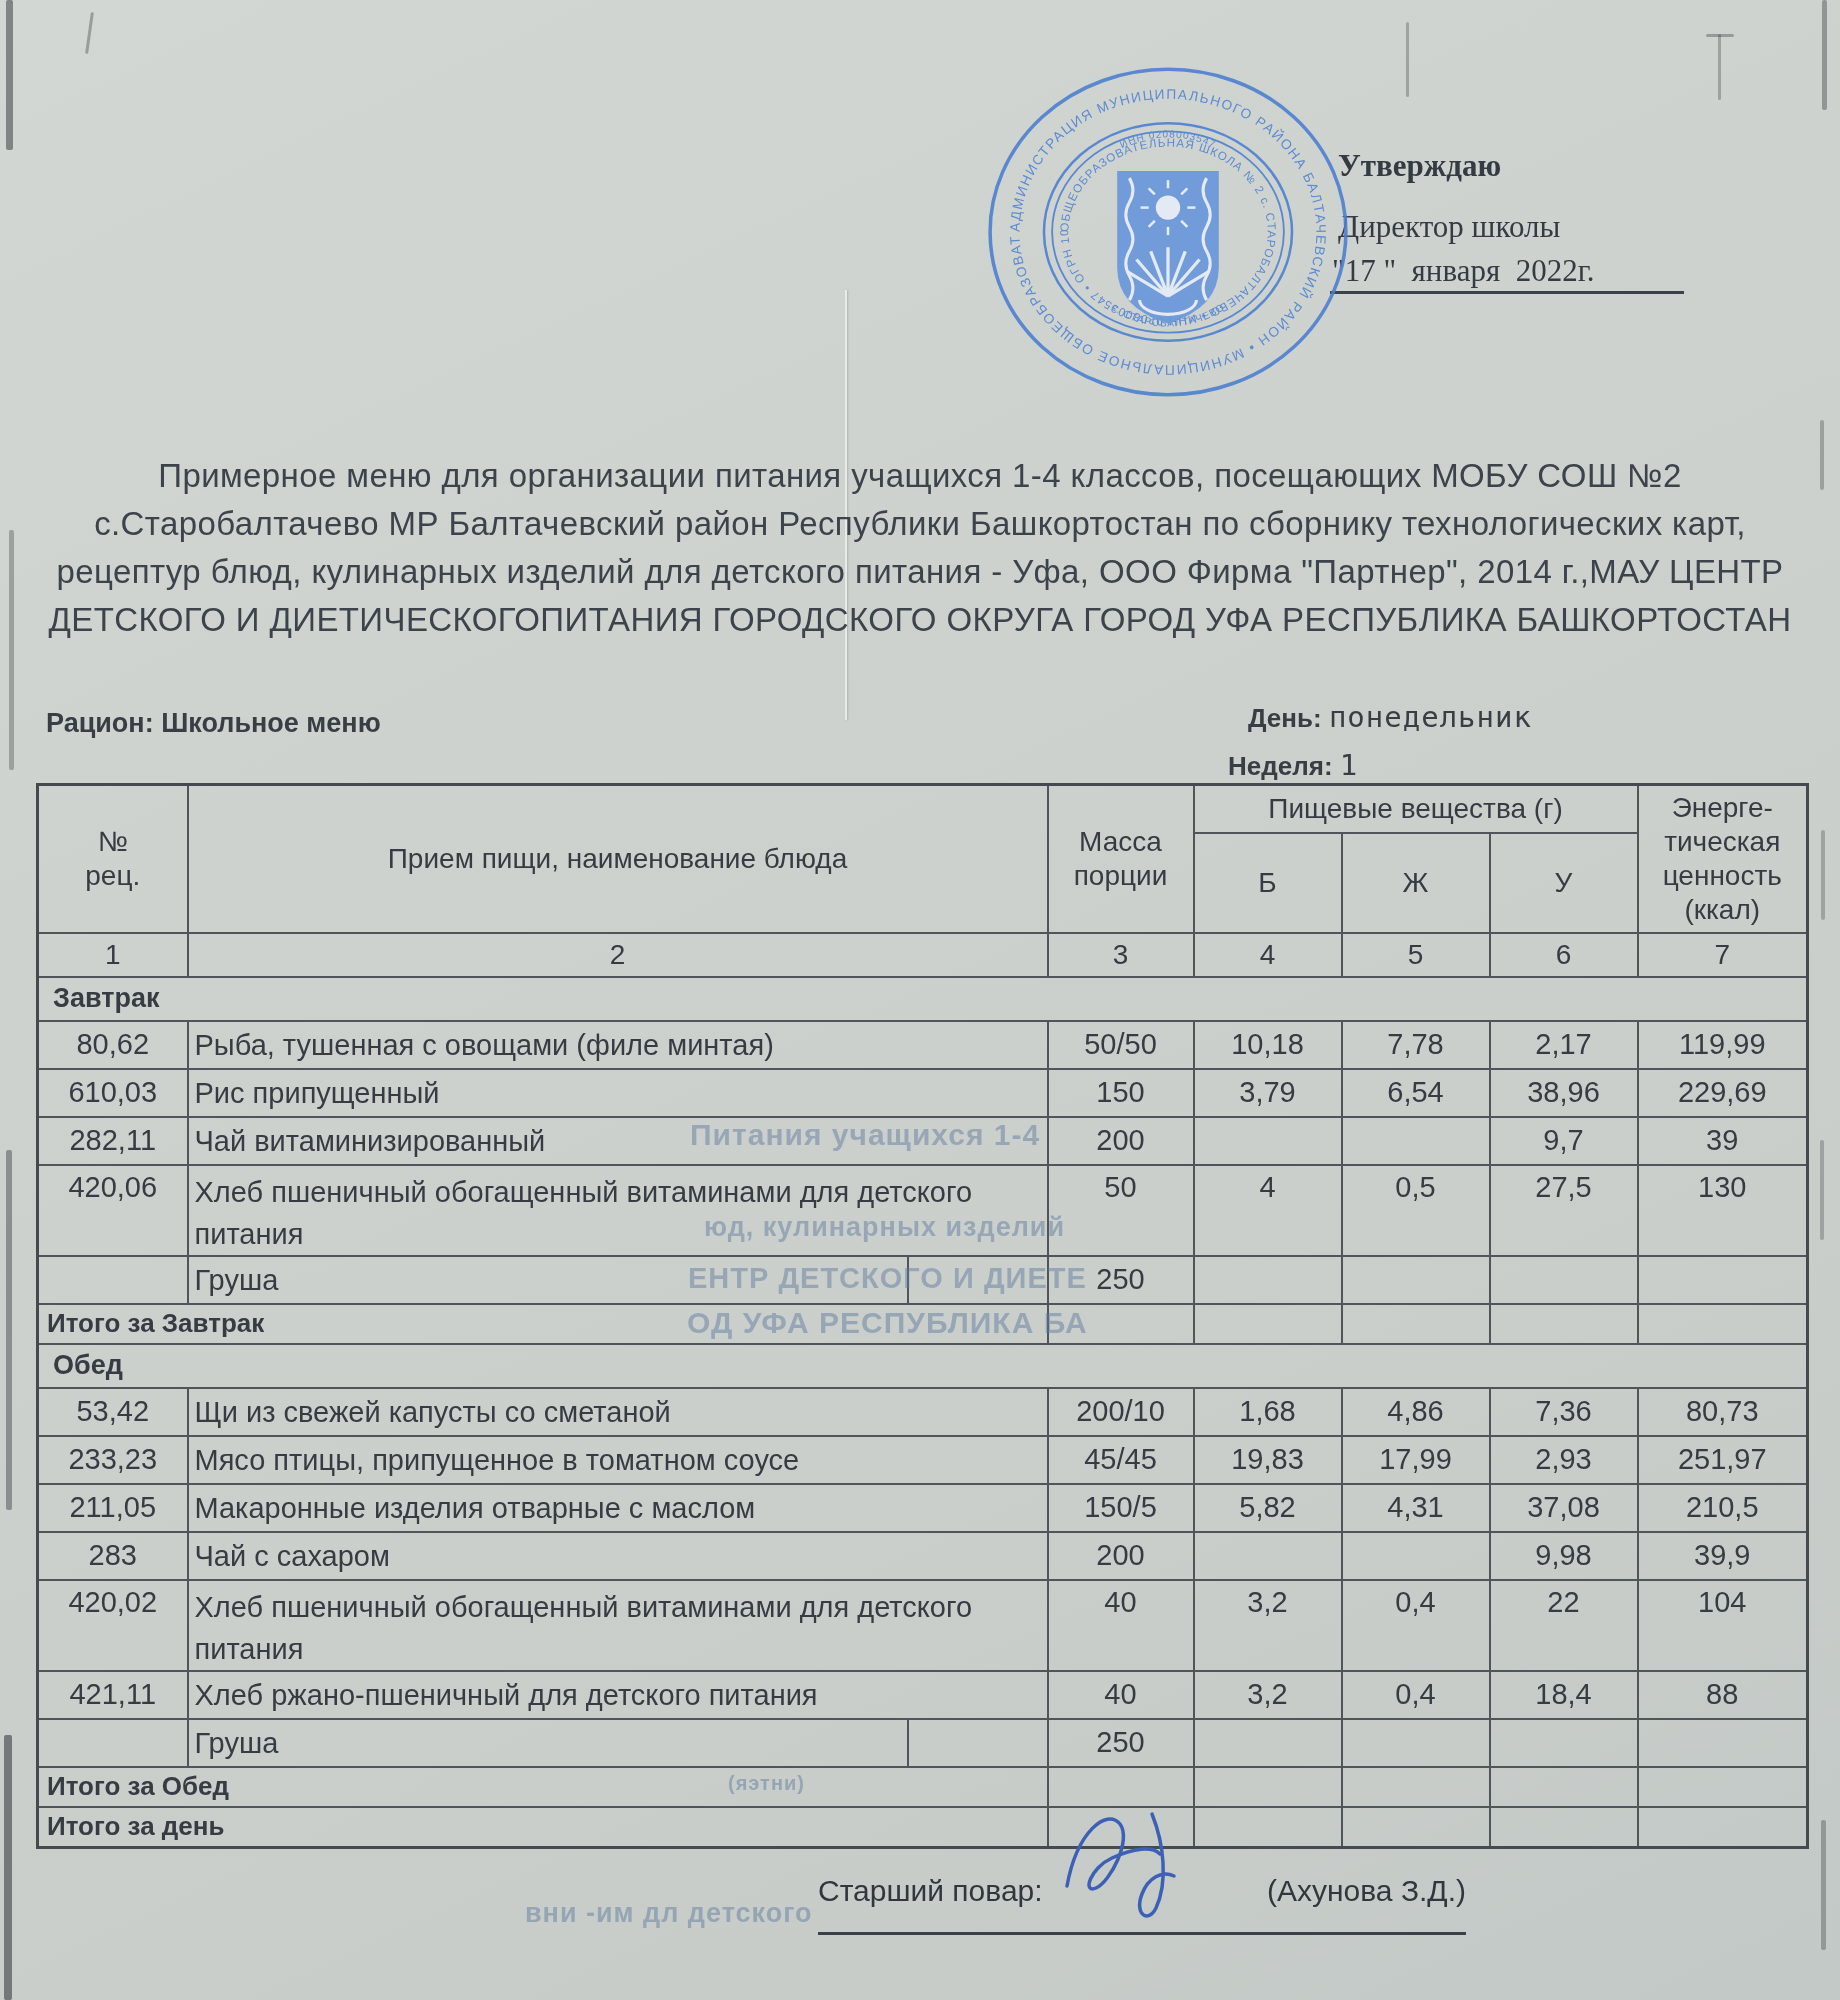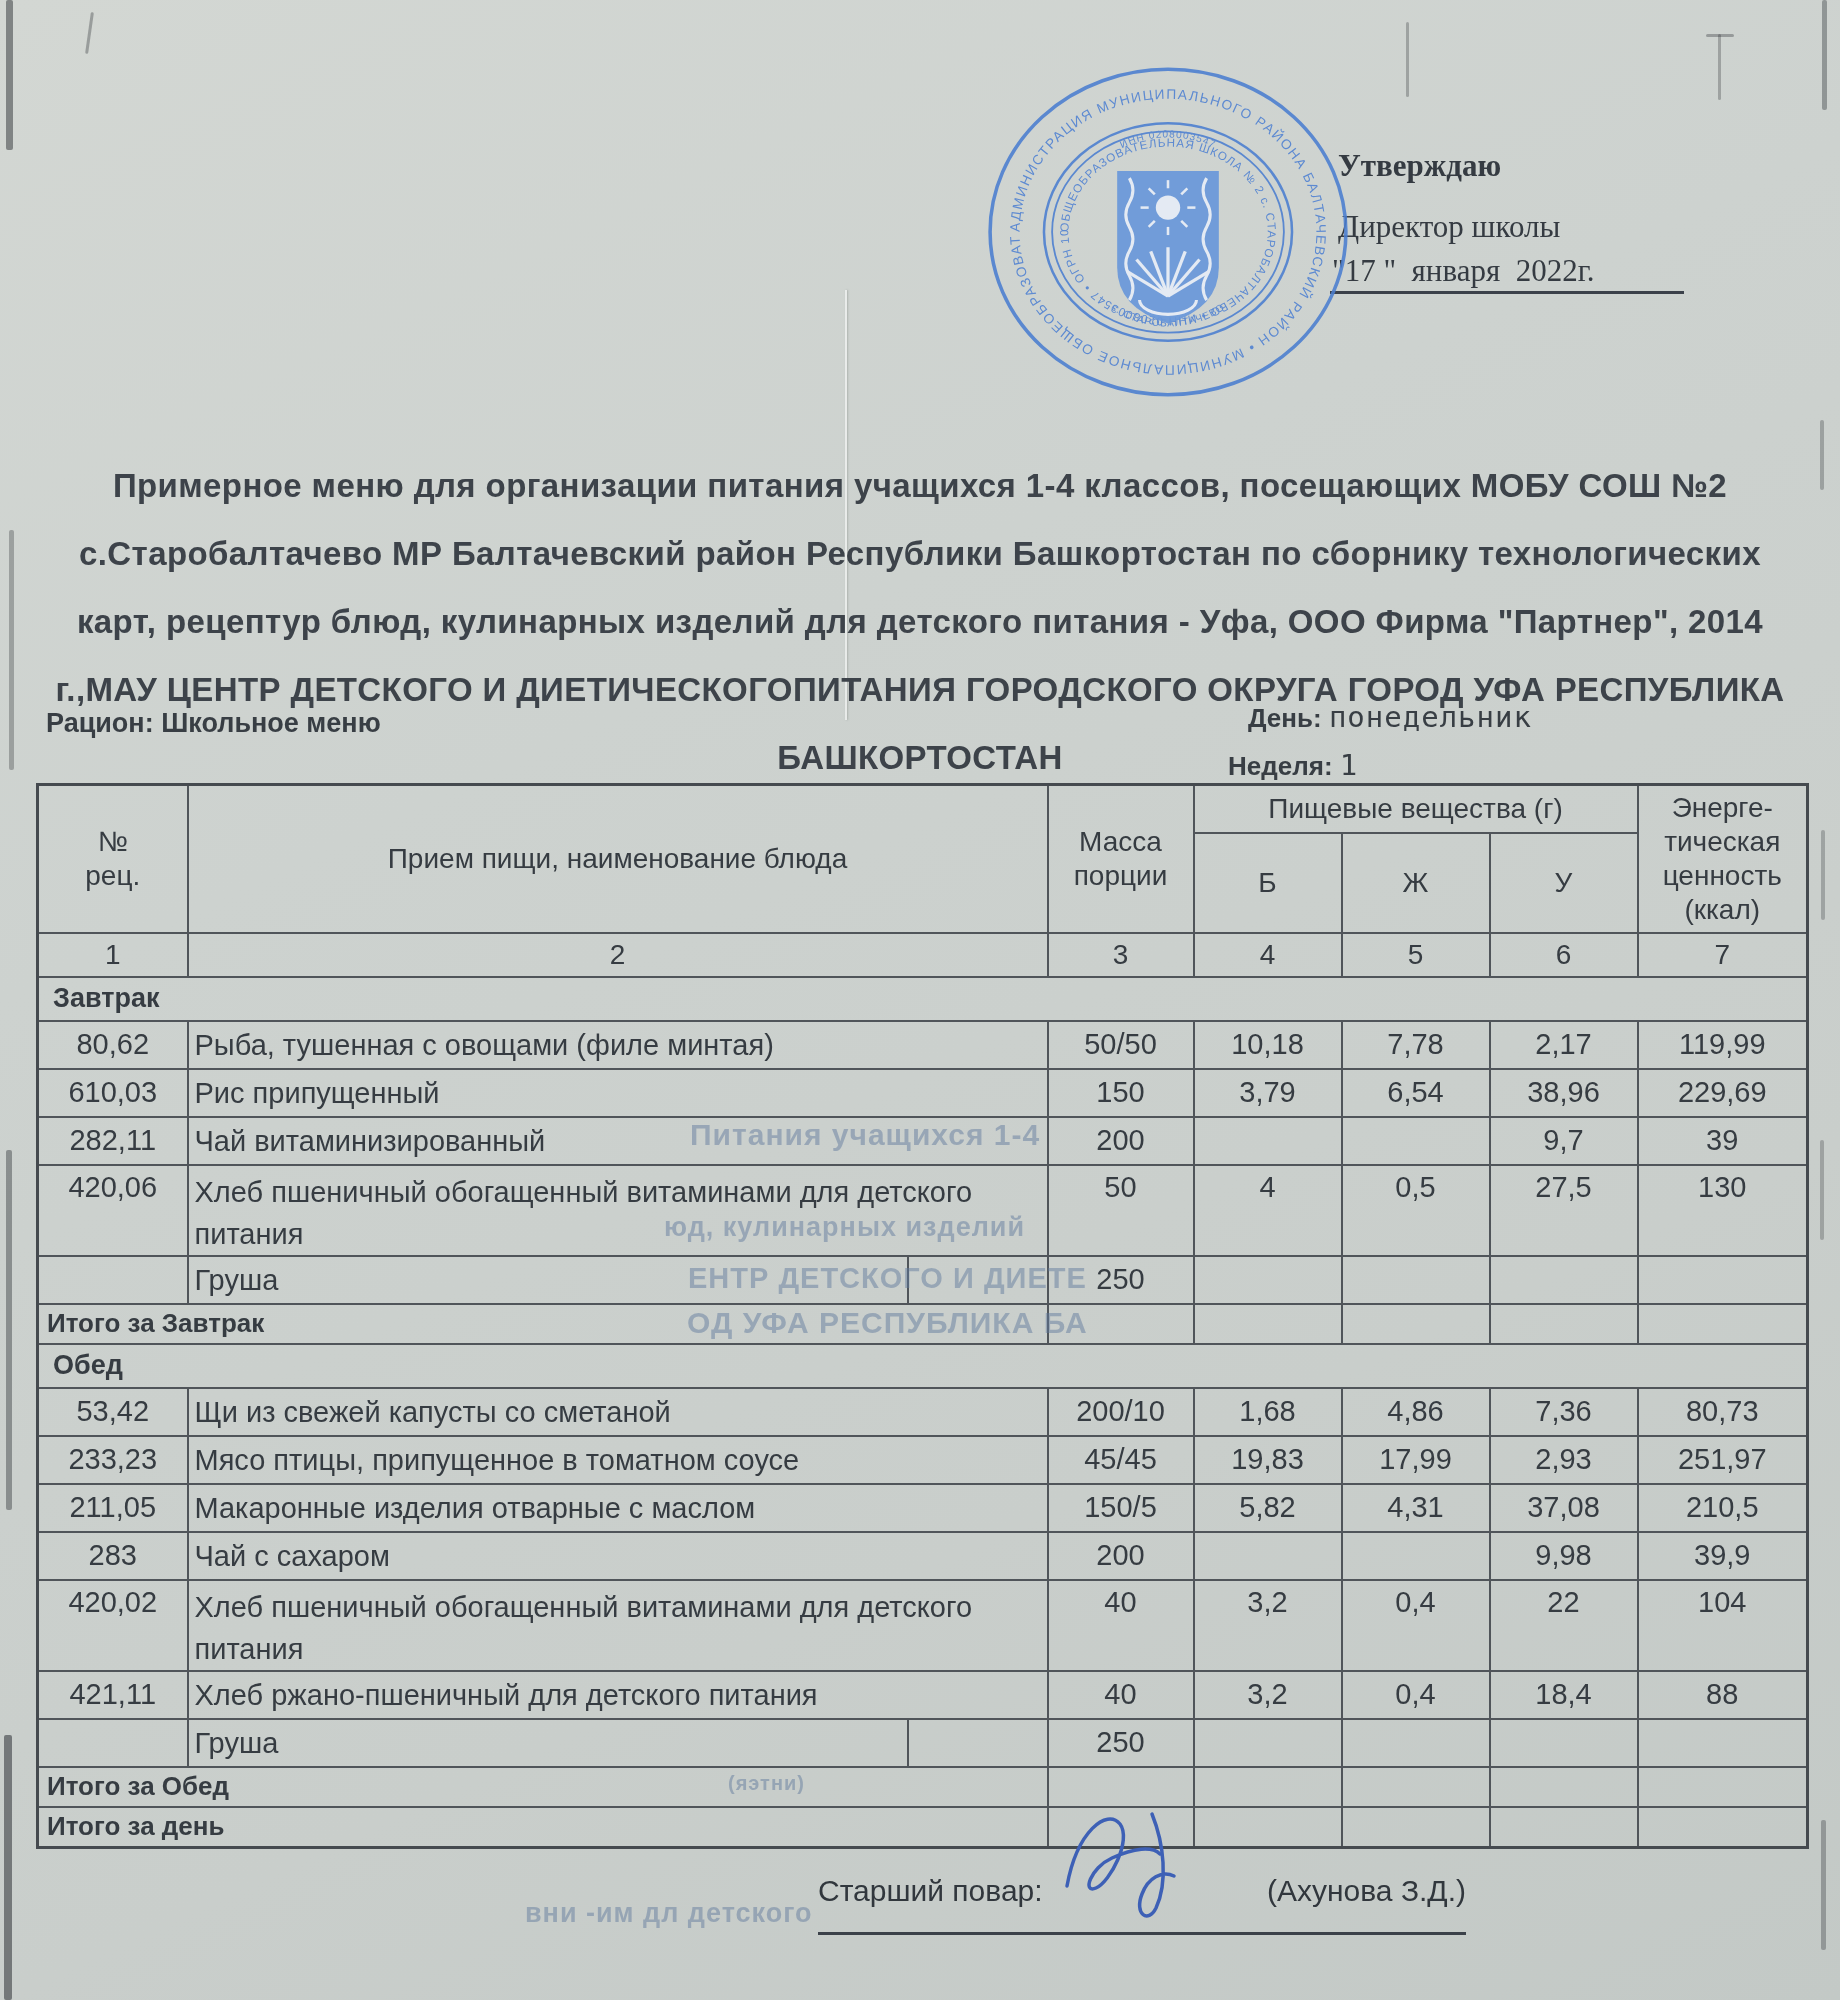--- a/index.html
+++ b/index.html
@@ -44,21 +44,21 @@
     display:flex;align-items:flex-end;justify-content:flex-end;padding-bottom:2px;
   }
   .approval .date-line{
     width:352px;margin-left:-8px;border-bottom:3px solid #3b414a;
     padding:6px 0 2px 2px;white-space:pre;
   }
   .dir-sig{position:absolute;left:-52px;top:48px;z-index:4;}
   
   .title{
     position:absolute;left:40px;right:40px;top:452px;margin:0;
-    text-align:center;font-size:33px;line-height:68px;font-weight:bold;
+    text-align:center;font-size:33px;line-height:48px;font-weight:normal;
     color:#3d434a;letter-spacing:.4px;
   }
   
   .meta-ration{position:absolute;left:46px;top:708px;font-size:27px;font-weight:bold;color:#383e44;}
   .meta-day{position:absolute;left:1248px;top:700px;font-size:26px;color:#383e44;}
   .meta-week{position:absolute;left:1228px;top:748px;font-size:26px;color:#383e44;}
   .meta-label{font-weight:bold;}
   .meta-value{font-family:"DejaVu Sans Mono",monospace;font-size:29px;letter-spacing:1px;font-weight:normal;}
   
   table.menu{
@@ -378,18 +378,18 @@
   <div class="footer-line">
     <span>Старший повар:</span>
     <span>(Ахунова З.Д.)</span>
   </div>
   <svg class="cook-sig" width="180" height="130" viewBox="0 0 180 130">
     <path class="sig-stroke" d="M15,90 C25,35 55,12 68,28 C80,44 58,86 44,92 C30,98 38,72 60,62 C82,52 100,50 108,58"></path>
     <path class="sig-stroke" d="M100,18 C112,48 116,86 104,112 C96,128 82,118 90,98 C96,82 110,74 122,80"></path>
   </svg>
 
 <span class="ghost" style="left: 690px; top: 1118px; font-size: 30px;">Питания учащихся 1-4</span>
-    <span class="ghost" style="left: 664px; top: 1212px; font-size: 27px;">юд, кулинарных изделий</span>
+    <span class="ghost" style="left: 704px; top: 1212px; font-size: 27px;">юд, кулинарных изделий</span>
     <span class="ghost" style="left: 688px; top: 1262px; font-size: 29px;">ЕНТР ДЕТСКОГО И ДИЕТЕ</span>
     <span class="ghost" style="left: 687px; top: 1306px; font-size: 30px;">ОД УФА РЕСПУБЛИКА БА</span>
     <span class="ghost" style="left: 728px; top: 1772px; font-size: 20px;">(яэтни)</span>
     <span class="ghost" style="left: 525px; top: 1898px; font-size: 27px;">вни -им дл  детского</span>
   </div>
 
 </body></html>

